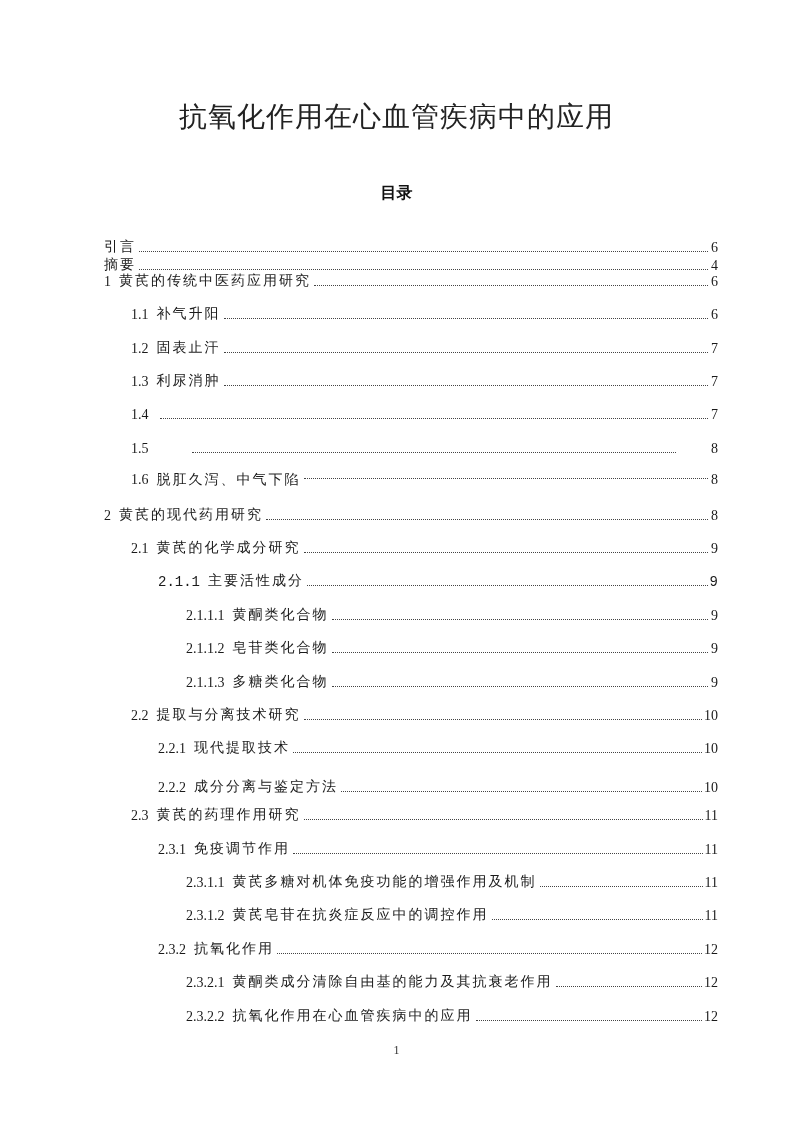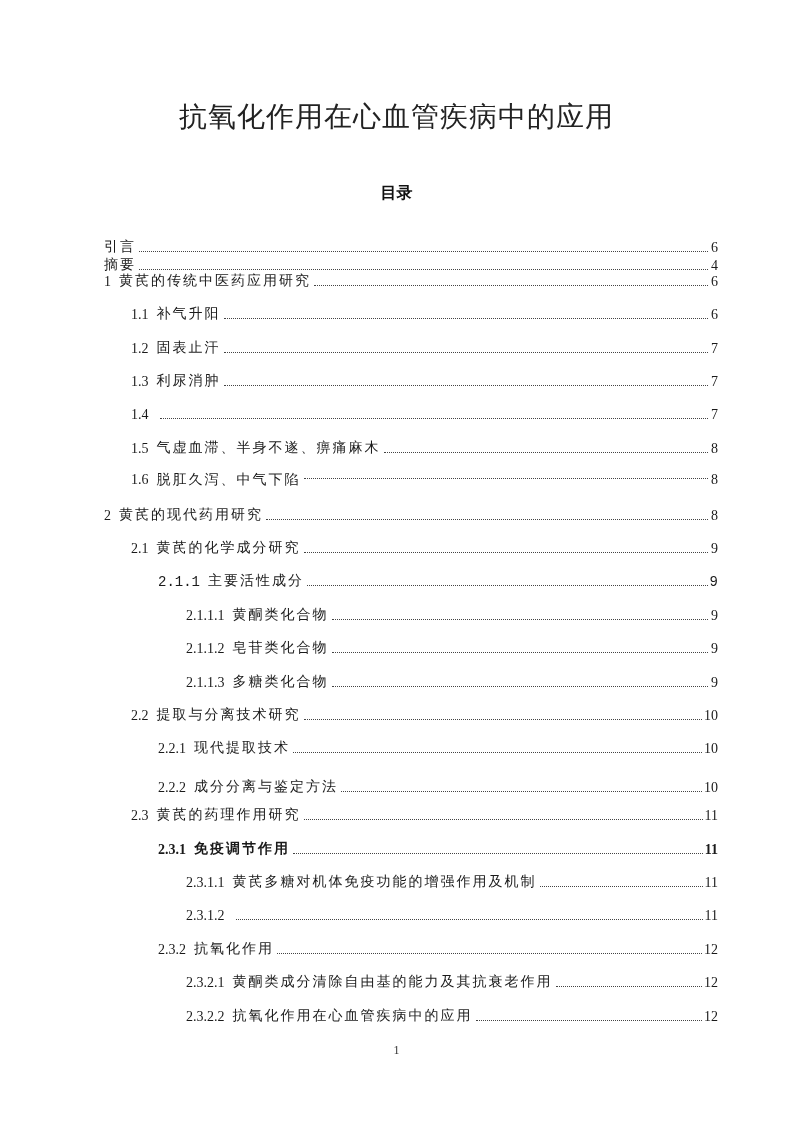--- a/index.html
+++ b/index.html
@@ -78,23 +78,22 @@
         <span class="toc-num">1.3</span>
         <span class="toc-text">利尿消肿</span>
         <span class="toc-leader"></span>
         <span class="toc-page">7</span>
       </div>
       <div class="toc-row lvl1" style="top: 203.4px;">
         <span class="toc-num">1.4</span>
         <span class="toc-leader"></span>
         <span class="toc-page">7</span>
       </div>
-      <div class="toc-row lvl1" style="top: 236.8px;">
+      <div class="toc-row lvl1" style="top: 236.8px; gap: 32px;">
         <span class="toc-num">1.5</span>
-        <span class="toc-text">气虚血滞、半身不遂、痹痛麻木</span>
         <span class="toc-leader"></span>
         <span class="toc-page">8</span>
       </div>
       <div class="toc-row lvl1" style="top: 270.2px; align-items: center;">
         <span class="toc-num">1.6</span>
         <span class="toc-text">脱肛久泻、中气下陷</span>
         <span class="toc-leader"></span>
         <span class="toc-page">8</span>
       </div>
       <div class="toc-row lvl0" style="top: 303.6px;">
@@ -150,34 +149,35 @@
         <span class="toc-text">成分分离与鉴定方法</span>
         <span class="toc-leader"></span>
         <span class="toc-page">10</span>
       </div>
       <div class="toc-row lvl1" style="top: 604.2px;">
         <span class="toc-num">2.3</span>
         <span class="toc-text">黄芪的药理作用研究</span>
         <span class="toc-leader"></span>
         <span class="toc-page">11</span>
       </div>
-      <div class="toc-row lvl2" style="top: 637.6px; font-weight: bold;">
+      <div class="toc-row lvl2" style="top: 637.6px;">
         <span class="toc-num">2.3.1</span>
         <span class="toc-text">免疫调节作用</span>
         <span class="toc-leader"></span>
         <span class="toc-page">11</span>
       </div>
       <div class="toc-row lvl3" style="top: 671px;">
         <span class="toc-num">2.3.1.1</span>
         <span class="toc-text">黄芪多糖对机体免疫功能的增强作用及机制</span>
         <span class="toc-leader"></span>
         <span class="toc-page">11</span>
       </div>
       <div class="toc-row lvl3" style="top: 704.4px;">
         <span class="toc-num">2.3.1.2</span>
+        <span class="toc-text">黄芪皂苷在抗炎症反应中的调控作用</span>
         <span class="toc-leader"></span>
         <span class="toc-page">11</span>
       </div>
       <div class="toc-row lvl2" style="top: 737.8px;">
         <span class="toc-num">2.3.2</span>
         <span class="toc-text">抗氧化作用</span>
         <span class="toc-leader"></span>
         <span class="toc-page">12</span>
       </div>
       <div class="toc-row lvl3" style="top: 771.2px;">

